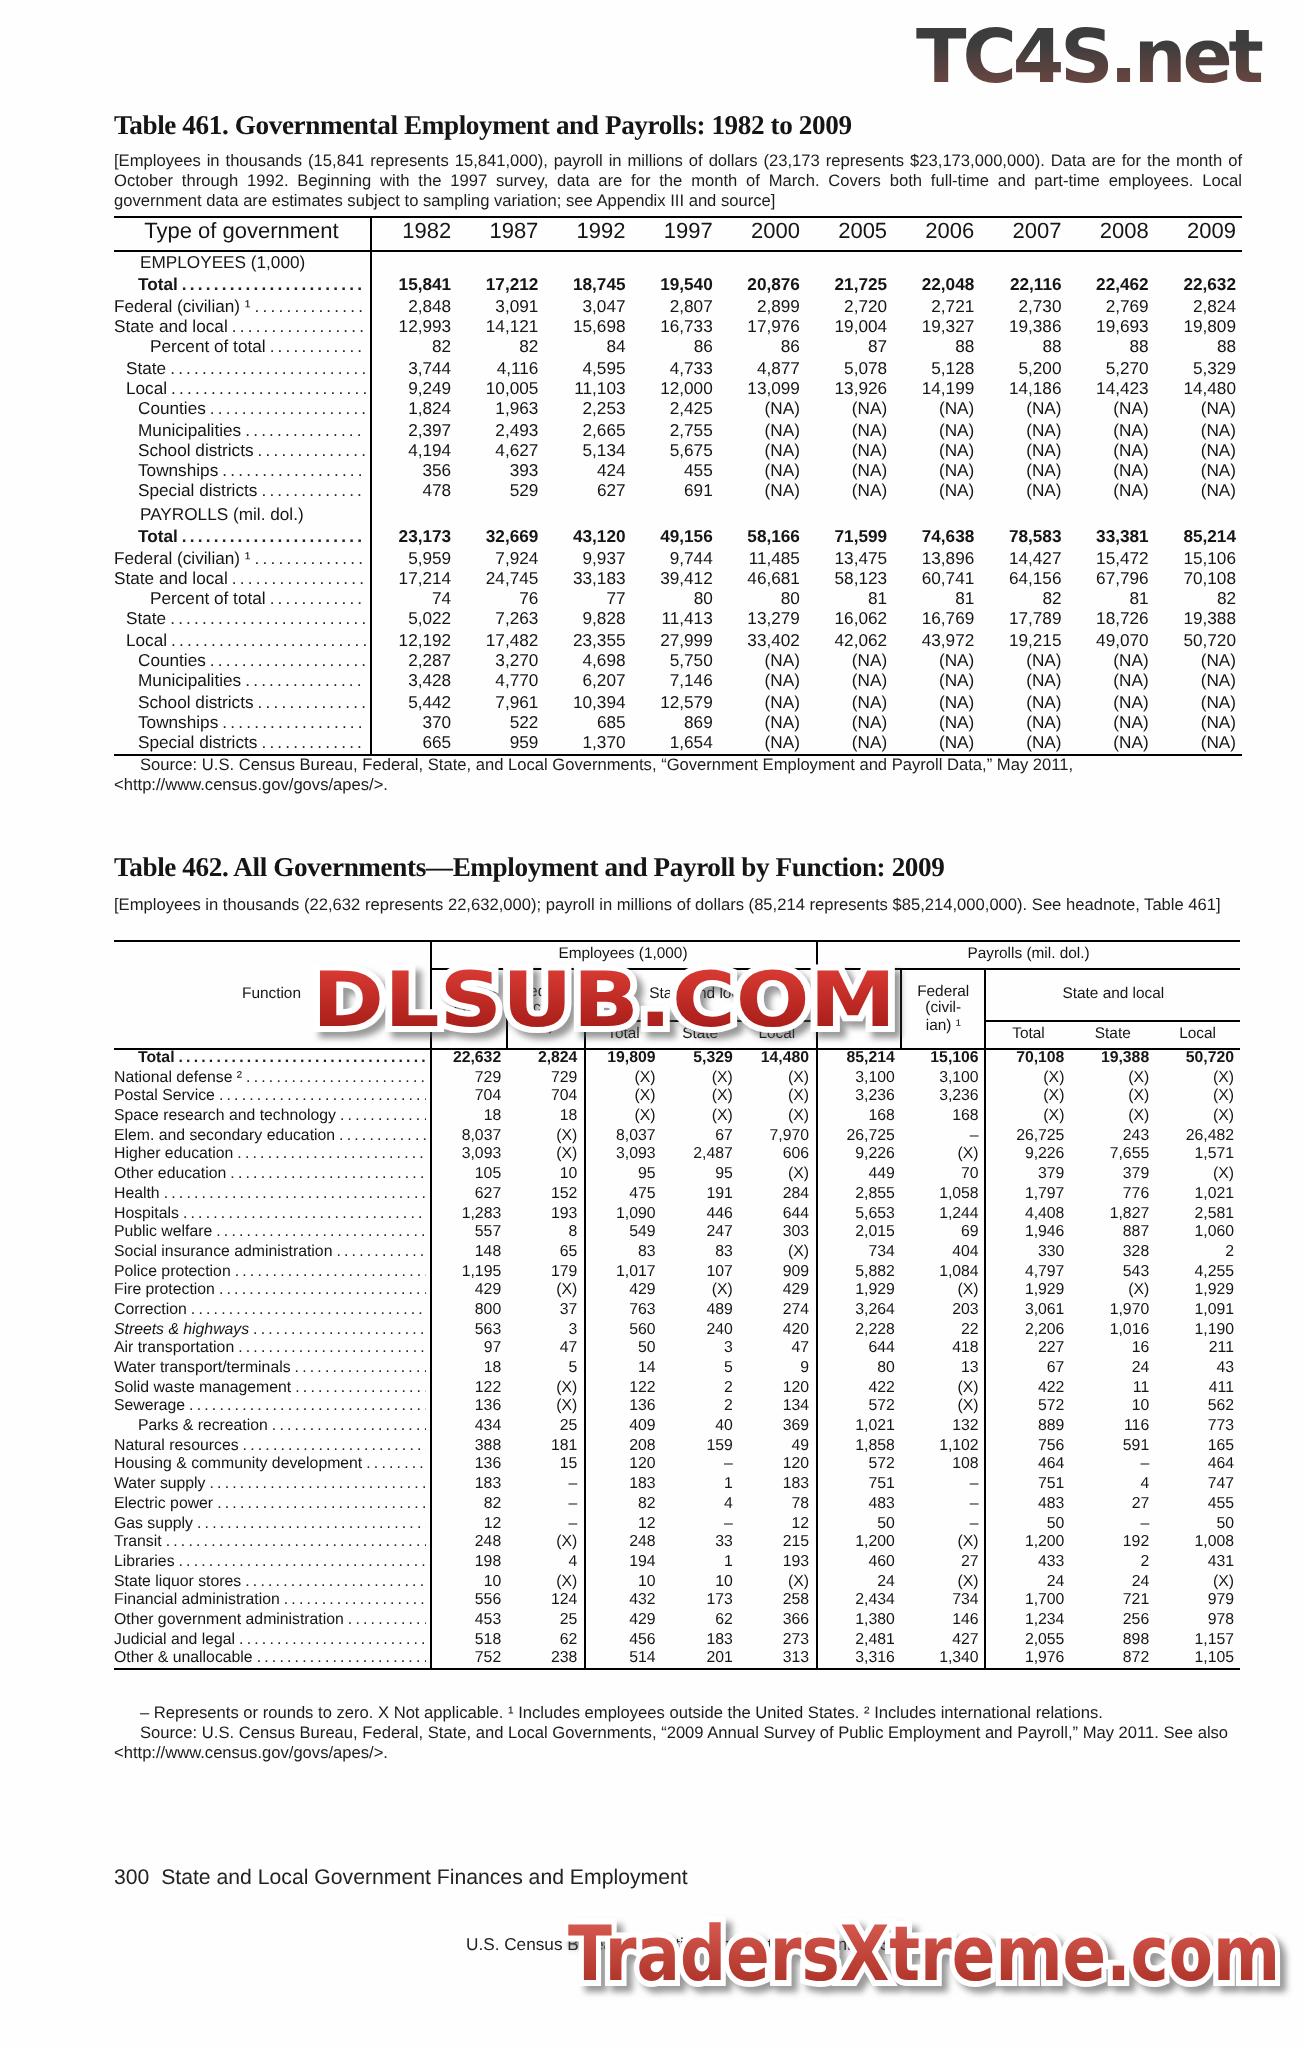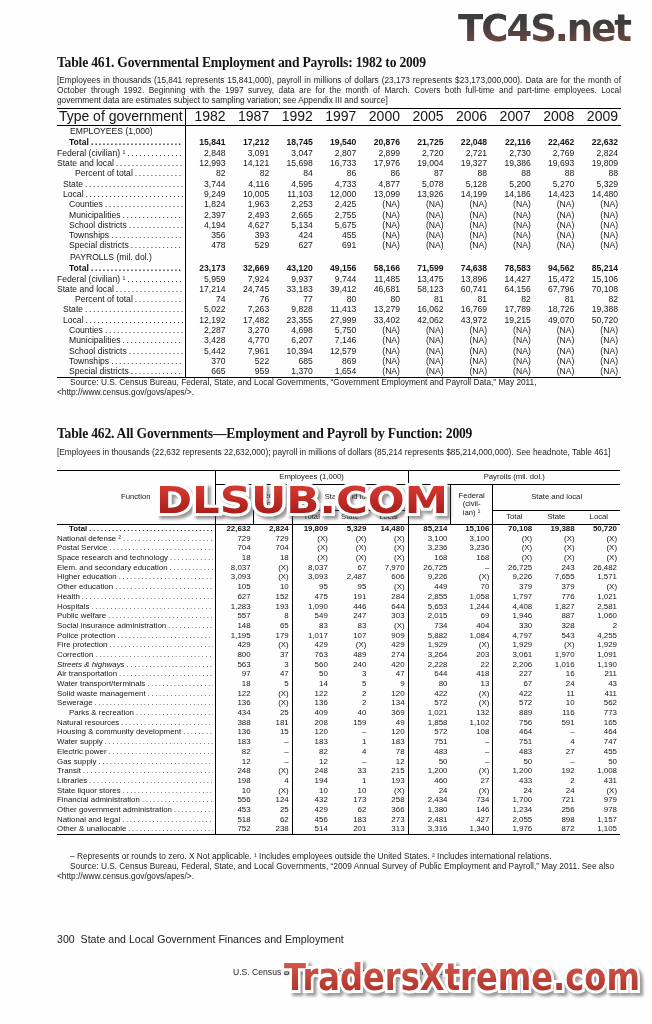--- a/index.html
+++ b/index.html
@@ -18,21 +18,21 @@
   td,th{padding:0;font-weight:normal;vertical-align:middle;}
   .num{text-align:right;padding-right:3px;white-space:nowrap;}
   .bold td{font-weight:bold;}
   .lblwrap{display:flex;align-items:baseline;overflow:hidden;}
   .lbl{white-space:nowrap;}
   .dots{flex:1;overflow:hidden;white-space:nowrap;letter-spacing:1.6px;margin:0 2px 0 2px;color:#222;}
   .dots::after{content:"..................................................................";}
 
   
   .t461{width:564px;font-size:8.6px;line-height:9.4px;}
-  .t461 thead th{border-top:1.3px solid #000;border-bottom:0.9px solid #000;height:16px;font-size:14px;}
+  .t461 thead th{border-top:1.3px solid #000;border-bottom:0.9px solid #000;height:16px;font-size:11px;}
   .t461 thead .first{text-align:center;}
   .t461 tbody tr{height:10.3px;}
   .t461 tr.sec{height:12.5px;}
   .t461 .seclbl{padding-left:13px;white-space:nowrap;}
   .t461 td:nth-child(2),.t461 th:nth-child(2){border-left:0.9px solid #000;}
   .t461 tbody tr.last td{border-bottom:0.9px solid #000;}
 
   
   .t462{width:563px;font-size:7.9px;line-height:8.6px;}
   .t462 thead th{font-size:7.7px;line-height:8.2px;text-align:center;white-space:pre-line;}
@@ -301,21 +301,21 @@
           </div>
         </td>
         <td class="num">23,173</td>
         <td class="num">32,669</td>
         <td class="num">43,120</td>
         <td class="num">49,156</td>
         <td class="num">58,166</td>
         <td class="num">71,599</td>
         <td class="num">74,638</td>
         <td class="num">78,583</td>
-        <td class="num">94,562</td>
+        <td class="num">33,381</td>
         <td class="num">85,214</td>
       </tr>
       <tr>
         <td>
           <div class="lblwrap">
             <span class="lbl" style="padding-left: 0px;">Federal (civilian) ¹</span>
             <span class="dots"></span>
           </div>
         </td>
         <td class="num">5,959</td>
@@ -1073,21 +1073,21 @@
         <td class="num">366</td>
         <td class="num">1,380</td>
         <td class="num">146</td>
         <td class="num">1,234</td>
         <td class="num">256</td>
         <td class="num">978</td>
       </tr>
       <tr>
         <td>
           <div class="lblwrap">
-            <span class="lbl" style="padding-left: 0px;">National and legal</span>
+            <span class="lbl" style="padding-left: 0px;">Judicial and legal</span>
             <span class="dots"></span>
           </div>
         </td>
         <td class="num">518</td>
         <td class="num">62</td>
         <td class="num">456</td>
         <td class="num">183</td>
         <td class="num">273</td>
         <td class="num">2,481</td>
         <td class="num">427</td>

